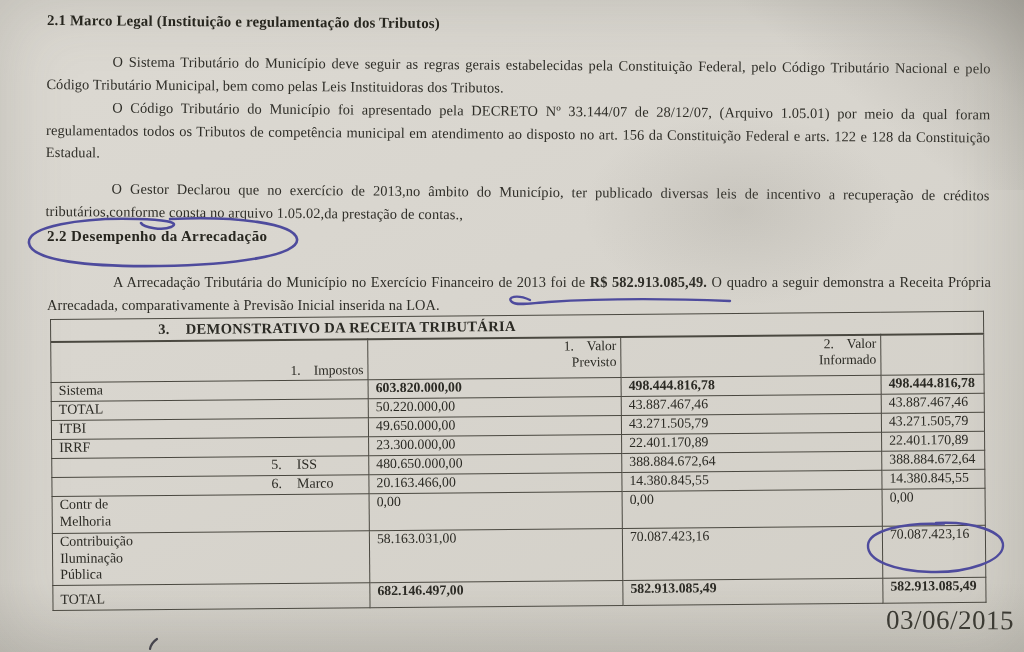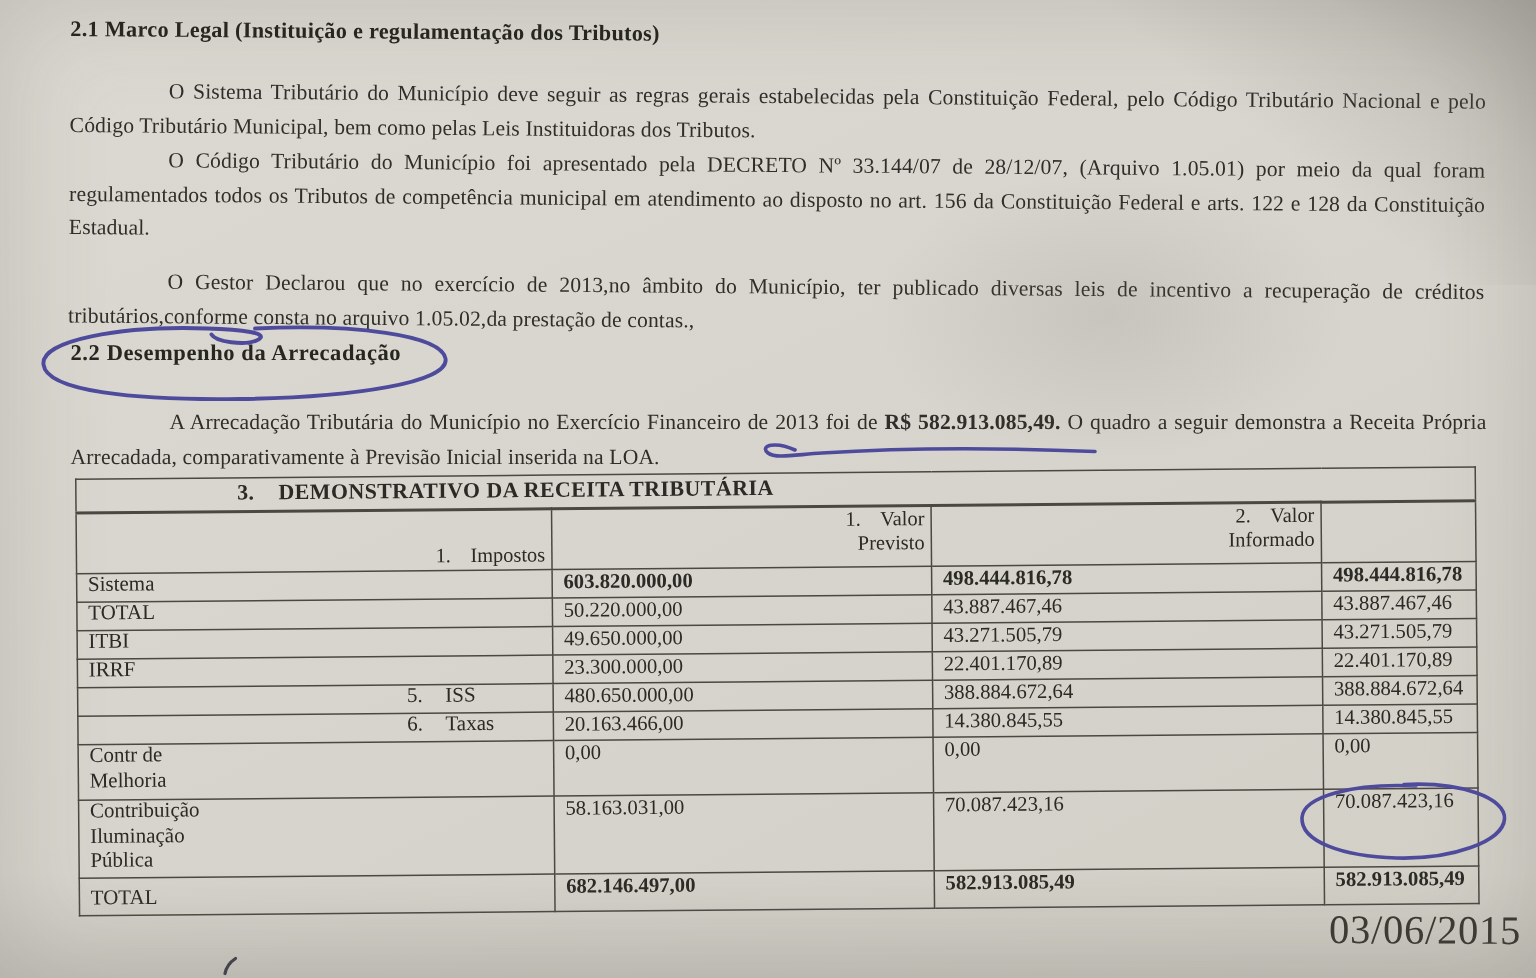--- a/index.html
+++ b/index.html
@@ -159,21 +159,21 @@
           <td class="val">22.401.170,89</td>
           <td class="val">22.401.170,89</td>
         </tr>
         <tr class="r">
           <td class="lblcell"><span class="rnum">5.</span><span class="lbl">ISS</span></td>
           <td class="val">480.650.000,00</td>
           <td class="val">388.884.672,64</td>
           <td class="val">388.884.672,64</td>
         </tr>
         <tr class="r">
-          <td class="lblcell"><span class="rnum">6.</span><span class="lbl">Taxas</span></td>
+          <td class="lblcell"><span class="rnum">6.</span><span class="lbl">Marco</span></td>
           <td class="val">20.163.466,00</td>
           <td class="val">14.380.845,55</td>
           <td class="val">14.380.845,55</td>
         </tr>
         <tr class="r2">
           <td class="lblcell"><span class="lbl">Contr de
 Melhoria</span></td>
           <td class="val">0,00</td>
           <td class="val">0,00</td>
           <td class="val">0,00</td>

